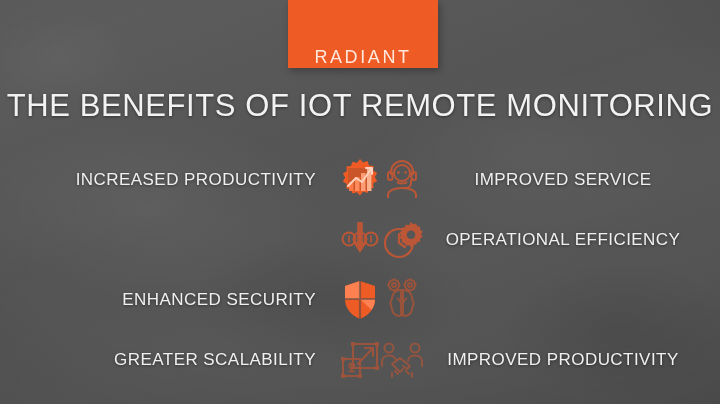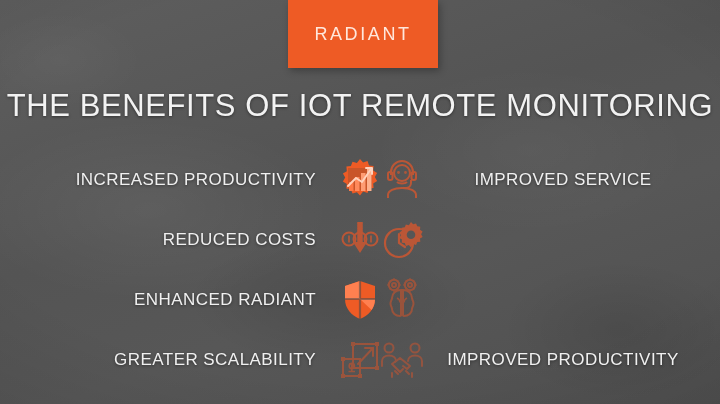--- a/index.html
+++ b/index.html
@@ -38,21 +38,21 @@
 
   
   #brand-badge {
     position: absolute;
     left: 288px;
     top: 0;
     width: 150px;
     height: 68px;
     background: #ee5b25;
     display: flex;
-    align-items: center;
+    align-items: flex-end;
     justify-content: center;
     box-shadow: 2px 3px 7px rgba(0,0,0,0.28);
   }
   #brand-badge .brand-text {
     color: #ffe7dc;
     font-size: 18px;
     letter-spacing: 2.6px;
     font-weight: 400;
   }
 
@@ -121,37 +121,37 @@
         <rect x="13" y="26" width="4.5" height="9" fill="#ff7a48"></rect>
         <rect x="19" y="21" width="4.5" height="14" fill="#ff8a5c"></rect>
         <rect x="25" y="17" width="4.5" height="18" fill="#ff9c73"></rect>
         <rect x="31" y="12" width="4.5" height="23" fill="#ffb08c"></rect>
         <path d="M12 30 L20 22 L26 26 L35 13" stroke="#ffd2bd" stroke-width="2" fill="none" stroke-linejoin="round" stroke-linecap="round"></path>
         <path d="M30 12 h6 v6" stroke="#ffd2bd" stroke-width="2" fill="none" stroke-linecap="round" stroke-linejoin="round"></path>
       </svg>
     </div>
     <div class="benefit-label right-label">IMPROVED SERVICE</div>
 
-    <div class="benefit-label left-label">REDUCED COSTS</div>
     <div class="icon-cell-left" style="grid-row:2">
       <svg class="icon-box icon-faded" viewBox="0 0 48 48">
         <g stroke="#e2572a" stroke-width="2" fill="none">
           <circle cx="13" cy="23" r="6.5"></circle>
           <circle cx="24" cy="23" r="6.5"></circle>
           <circle cx="35" cy="23" r="6.5"></circle>
           <path d="M13 19.5v7M24 19.5v7M35 19.5v7" stroke-width="1.6"></path>
         </g>
         <path fill="#e2572a" d="M21.3 6h5.4v20h4.3L24 37l-7-11h4.3V6z"></path>
         <g stroke="#e2572a" stroke-width="1.3" opacity="0.85">
           <path d="M21.5 7.5h5M21.5 10h5M21.5 12.5h5M21.5 15h5"></path>
         </g>
       </svg>
     </div>
-
-    <div class="benefit-label left-label">ENHANCED RADIANT</div>
+    <div class="benefit-label right-label">OPERATIONAL EFFICIENCY</div>
+
+    <div class="benefit-label left-label">ENHANCED SECURITY</div>
     <div class="icon-cell-left" style="grid-row:3">
       <svg class="icon-box" viewBox="0 0 48 48">
         <path fill="#ee5b25" d="M24 5l15 5v13c0 9.5-6.4 16.6-15 20-8.6-3.4-15-10.5-15-20V10l15-5z"></path>
         <path fill="#ff8050" d="M24 5v18H9V10l15-5z"></path>
         <path fill="#ff8050" d="M24 23h15c0 4.2-1.3 7.9-3.4 10.9L24 23z"></path>
         <path stroke="#4a4a4a" stroke-width="2.2" d="M24 5v38M9 23h30" opacity="0.55"></path>
       </svg>
     </div>
 
     <div class="benefit-label left-label">GREATER SCALABILITY</div>

